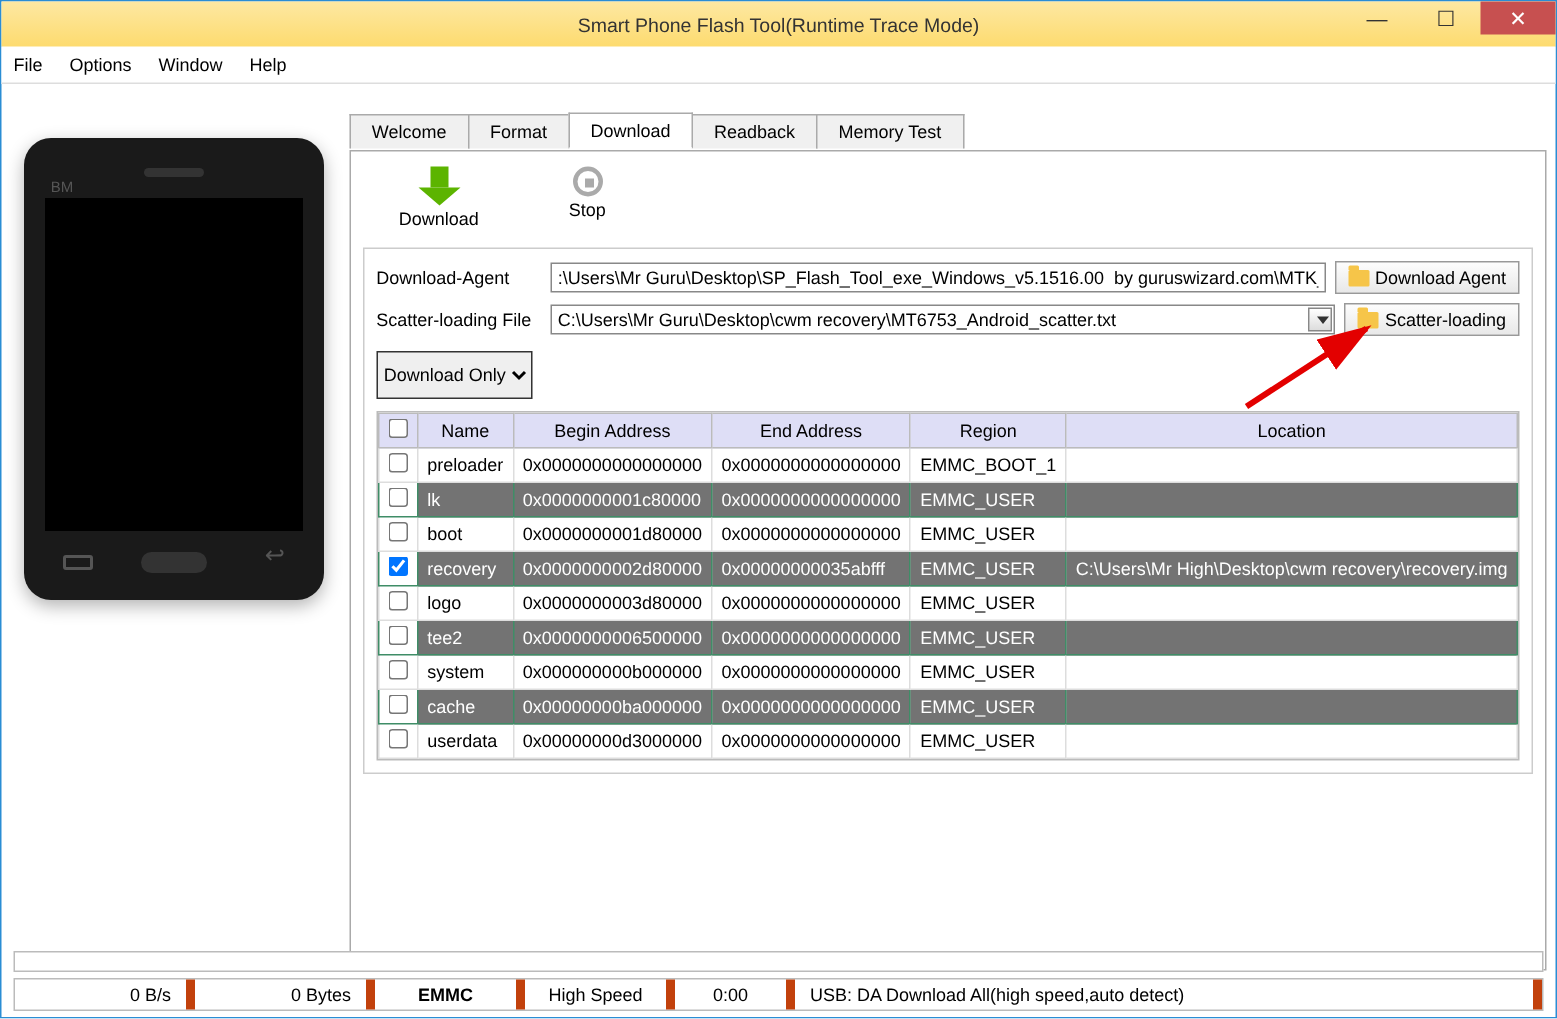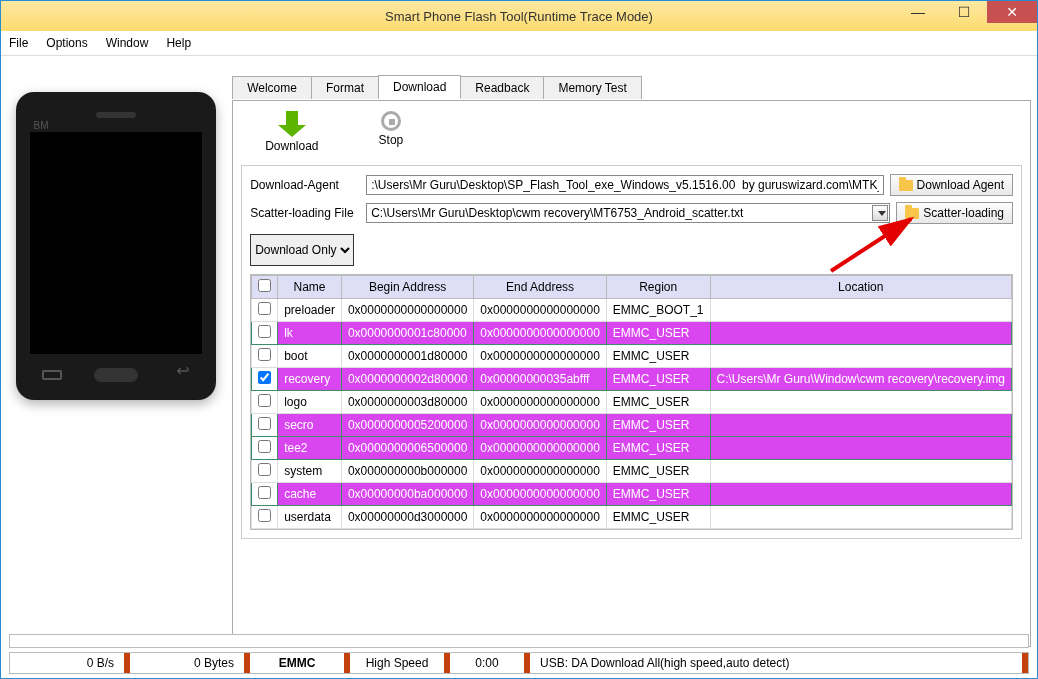--- a/index.html
+++ b/index.html
@@ -41,21 +41,21 @@
 .field-row input[type=text] { flex:1; height:20px; border:1px solid #888; padding:0 4px; background:#fff; font-size:12px;}
 .f-btn { display:flex; align-items:center; gap:4px; border:1px solid #999; padding:2px 8px; background:linear-gradient(#fdfdfd,#e8e8e8); height:22px;}
 .folder-icon{width:14px;height:11px;background:#f6c549;border-radius:1px;position:relative;}
 .folder-icon::before{content:"";position:absolute;top:-3px;left:0;width:7px;height:3px;background:#f6c549;border-radius:1px 1px 0 0;}
 .mode-row { display:flex; padding:4px 0 0 0;}
 .mode-select{height:32px;border:1px solid #333;font-size:12px;}
 .grid-wrap { flex:1; border:1px solid #bbb; overflow:auto; margin-top:2px;}
 table { border-collapse: collapse; width:100%; }
 th { background:#dedef6; border:1px solid #bbb; padding:3px 4px; font-weight:normal; text-align:center; height:22px;}
 td { border:1px solid #ddd; padding:3px 6px; height:22px; white-space:nowrap;}
-tr.green td { background:#d946ef; color:#fff; border-color:#3f8d67;}
+tr.green td { background:#737373; color:#fff; border-color:#3f8d67;}
 tr.green td:first-child { background:#fff;}
 td.chk, th.chk { width:28px; text-align:center;}
 td.name{width:80px;} td.begin,td.end{width:150px;} td.reg{width:110px;}
 .arrow-annot { position:absolute; pointer-events:none; }
 .arrow-annot svg { overflow:visible;}
 .statusbar { position:absolute; bottom:4px; left:8px; right:8px; height:22px; display:flex; border:1px solid #bbb;}
 .status-cell { border-right:6px solid #c2410c; padding:2px 10px; display:flex; align-items:center; justify-content:flex-end;}
 .status-cell.c { justify-content:center; font-weight:bold;}
 .progress-strip{ position:absolute; bottom:30px; left:8px; right:8px; height:14px; border:1px solid #bbb; background:#fff;}
 .dropdown-arrow{display:inline-block;width:0;height:0;border-left:4px solid transparent;border-right:4px solid transparent;border-top:5px solid #333;margin-left:4px;vertical-align:middle;}
@@ -182,34 +182,26 @@
                     <td class="end">0x0000000000000000</td>
                     <td class="reg">EMMC_USER</td>
                     <td></td>
                   </tr>
                   <tr class="green">
                     <td class="chk"><input type="checkbox" checked="" style=""></td>
                     <td class="name">recovery</td>
                     <td class="begin">0x0000000002d80000</td>
                     <td class="end">0x00000000035abfff</td>
                     <td class="reg">EMMC_USER</td>
-                    <td>C:\Users\Mr Guru\Window\cwm recovery\recovery.img</td>
+                    <td>C:\Users\Mr High\Desktop\cwm recovery\recovery.img</td>
                   </tr>
                   <tr>
                     <td class="chk"><input type="checkbox" style=""></td>
                     <td class="name">logo</td>
                     <td class="begin">0x0000000003d80000</td>
-                    <td class="end">0x0000000000000000</td>
-                    <td class="reg">EMMC_USER</td>
-                    <td></td>
-                  </tr>
-                  <tr class="green">
-                    <td class="chk"><input type="checkbox" style=""></td>
-                    <td class="name">secro</td>
-                    <td class="begin">0x0000000005200000</td>
                     <td class="end">0x0000000000000000</td>
                     <td class="reg">EMMC_USER</td>
                     <td></td>
                   </tr>
                   <tr class="green">
                     <td class="chk"><input type="checkbox" style=""></td>
                     <td class="name">tee2</td>
                     <td class="begin">0x0000000006500000</td>
                     <td class="end">0x0000000000000000</td>
                     <td class="reg">EMMC_USER</td>

